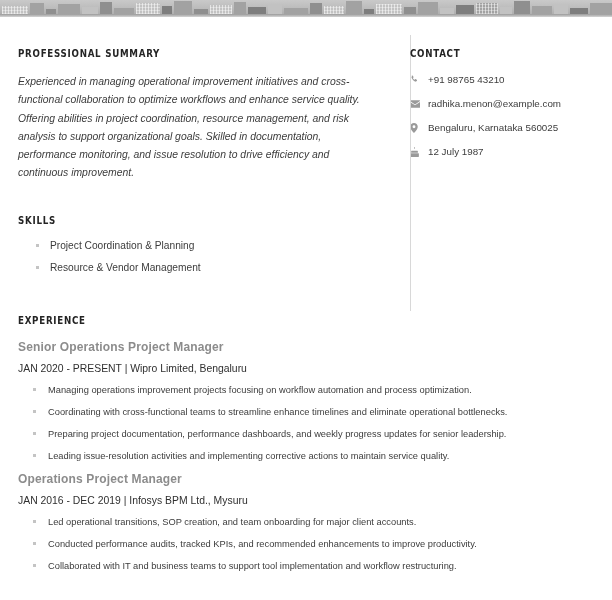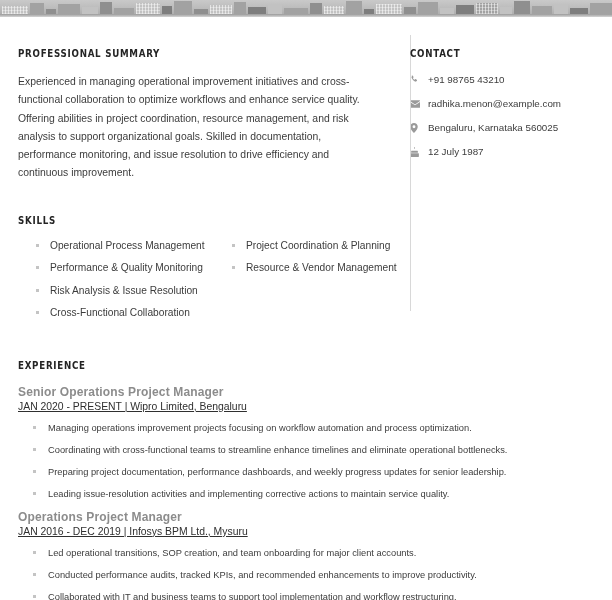--- a/index.html
+++ b/index.html
@@ -102,20 +102,21 @@
 
   .summary-head { padding-top: 30px; }
   .contact-head { padding-top: 30px; }
 
   p.summary {
     margin: 14px 0 0 0;
     font-size: 10.4px;
     line-height: 18.3px;
     color: #3c3c3c;
     max-width: 352px;
+    font-style: italic;
   }
 
   
   ul.contact {
     list-style: none;
     margin: 14px 0 15px 0;
     padding: 0;
   }
   ul.contact li {
     display: flex;
@@ -178,22 +179,21 @@
     font-size: 12px;
     font-weight: bold;
     color: #8c8c8c;
     letter-spacing: .15px;
     line-height: 14px;
   }
   .job-meta {
     font-size: 10.4px;
     color: #2f2f2f;
     line-height: 15px;
-    margin-top: 0;
-    text-decoration: underline;
+    margin-top: 7px;
   }
   ul.duties {
     list-style: none;
     margin: 8px 0 0 0;
     padding: 0;
   }
   ul.duties li {
     position: relative;
     padding-left: 30px;
     font-size: 9.3px;
@@ -267,28 +267,20 @@
 
     <div class="col-left">
 
       <h2 class="section summary-head">PROFESSIONAL SUMMARY</h2>
 
       <p class="summary">Experienced in managing operational improvement initiatives and cross-functional collaboration to optimize workflows and enhance service quality. Offering abilities in project coordination, resource management, and risk analysis to support organizational goals. Skilled in documentation, performance monitoring, and issue resolution to drive efficiency and continuous improvement.</p>
 
       <h2 class="section skills-head">SKILLS</h2>
 
       <div class="skills-wrap">
-        <div class="skills-col">
-          <ul class="skills">
-            <li>Operational Process Management</li>
-            <li>Performance &amp; Quality Monitoring</li>
-            <li>Risk Analysis &amp; Issue Resolution</li>
-            <li>Cross-Functional Collaboration</li>
-          </ul>
-        </div>
         <div class="skills-col">
           <ul class="skills">
             <li>Project Coordination &amp; Planning</li>
             <li>Resource &amp; Vendor Management</li>
           </ul>
         </div>
       </div>
     </div>
 
     <div class="divider"></div>

